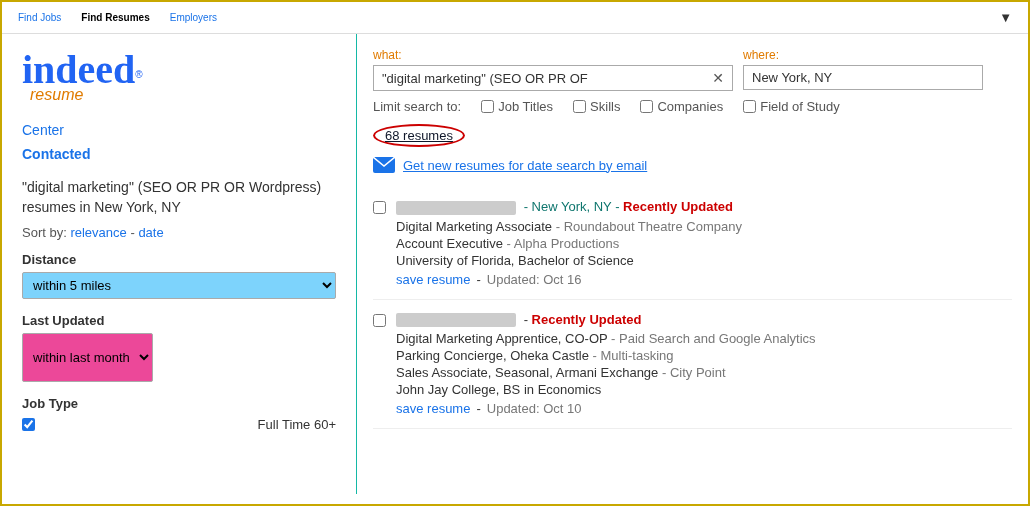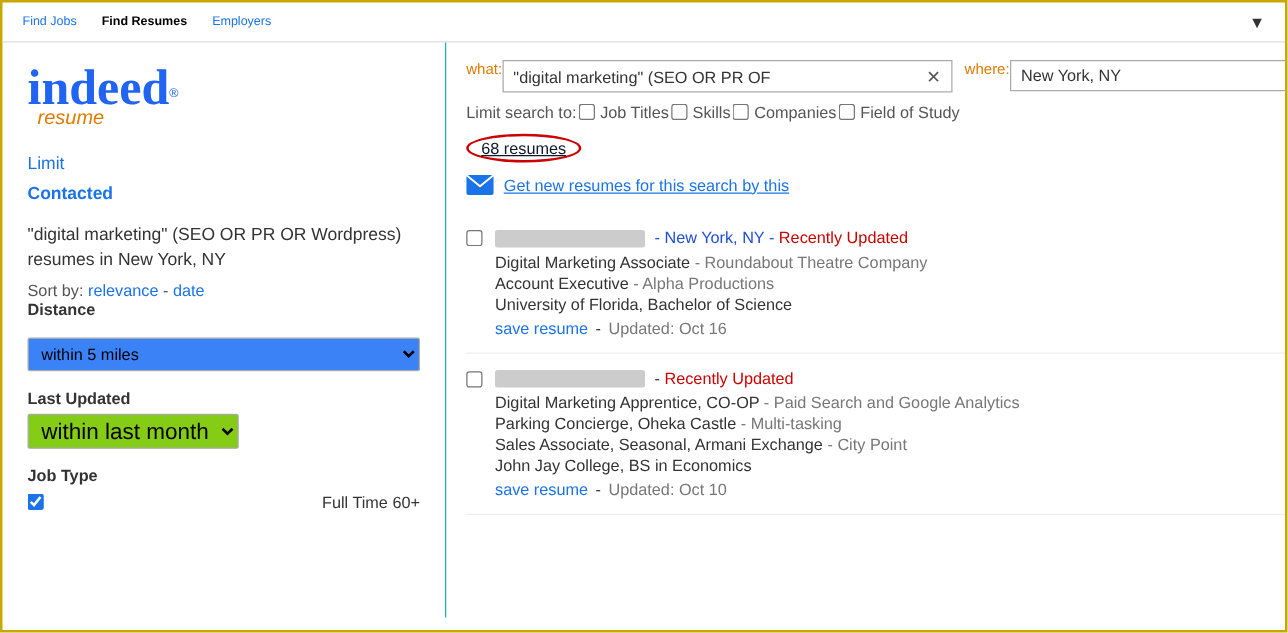--- a/index.html
+++ b/index.html
@@ -16,66 +16,66 @@
 
     
     .sidebar { width: 355px; min-width: 355px; padding: 16px 20px; border-right: 1px solid #14b8a6; }
     .logo-tm { font-size: 10px; vertical-align: super; color: #2164f3; }
 
     .sidebar-link { color: #1a73e8; text-decoration: none; display: block; margin-bottom: 8px; font-size: 14px; }
     .sidebar-link.active { font-weight: bold; }
 
     .search-desc { margin: 16px 0 8px; font-size: 14px; color: #333; line-height: 1.4; }
 
-    .sort-row { font-size: 13px; color: #555; }
+    .sort-row { font-size: 13px; color: #555; margin-bottom: 12px; }
     .sort-row a { color: #1a73e8; text-decoration: none; }
 
     .filter-section { margin-bottom: 14px; }
     .filter-label { font-size: 13px; font-weight: bold; color: #333; margin-bottom: 5px; }
-    .filter-select { width: 100%; padding: 4px 6px; font-size: 13px; border: 1px solid #aaa; background: #3b82f6; border-radius: 2px; margin-top: 10px; }
+    .filter-select { width: 100%; padding: 4px 6px; font-size: 13px; border: 1px solid #aaa; background: #7dd3fc; border-radius: 2px; }
 
     .last-updated-row { display: flex; align-items: center; gap: 6px; font-size: 13px; }
-    .last-updated-select { padding: 2px 6px; font-size: 18px; border: 1px solid #aaa; background: #84cc16; border-radius: 2px; }
+    .last-updated-select { padding: 15px 6px; font-size: 13px; border: 1px solid #aaa; background: #ec4899; border-radius: 2px; }
 
     .checkbox-row { display: flex; align-items: center; gap: 6px; font-size: 13px; margin-top: 6px; justify-content: space-between; }
     .checkbox-row input[type=checkbox] { accent-color: #1a73e8; }
 
     
     .content { flex: 1; padding: 14px 16px; }
 
     .search-controls { margin-bottom: 10px; }
     .search-row { display: flex; gap: 10px; align-items: flex-start; margin-bottom: 8px; }
-    .search-group { display: flex; flex-direction: row; }
+    .search-group { display: flex; flex-direction: column; }
     .search-label { font-size: 12px; color: #e07b00; margin-bottom: 3px; }
 
     .what-input-wrap { display: flex; align-items: center; border: 1px solid #aaa; background: #fff; padding: 4px 8px; width: 360px; }
     .what-input-text { flex: 1; font-size: 13px; color: #333; white-space: nowrap; overflow: hidden; text-overflow: ellipsis; }
     .clear-btn { color: #555; cursor: pointer; font-size: 14px; margin-left: 6px; }
 
     .where-input-wrap { display: flex; align-items: center; border: 1px solid #aaa; background: #fff; padding: 4px 8px; width: 240px; }
     .where-input-text { flex: 1; font-size: 13px; color: #333; }
 
-    .limit-row { display: flex; align-items: flex-start; gap: 2px; font-size: 13px; color: #555; flex-wrap: wrap; }
+    .limit-row { display: flex; align-items: flex-start; gap: 20px; font-size: 13px; color: #555; flex-wrap: wrap; }
     .limit-row label { display: flex; align-items: center; gap: 4px; cursor: pointer; }
     .limit-row input[type=checkbox] { margin: 0; }
 
     .result-count-wrap { margin-bottom: 10px; }
     .result-count { display: inline-block; border: 2px solid #cc0000; border-radius: 50%; padding: 2px 10px; color: #0f172a; text-decoration: underline; font-size: 13px; cursor: pointer; }
 
     .email-alert { display: flex; align-items: center; gap: 8px; margin-bottom: 14px; color: #1a73e8; text-decoration: none; font-size: 13px; cursor: pointer; }
 
     .resume-list { display: flex; flex-direction: column; gap: 0; }
     .resume-item { display: flex; gap: 10px; padding: 12px 0; border-bottom: 1px solid #eee; align-items: flex-start; }
     .resume-check { margin-top: 2px; }
 
     .resume-content { flex: 1; }
     .resume-name-row { margin-bottom: 4px; }
     .resume-name-blur { display: inline-block; background: #ccc; color: transparent; border-radius: 2px; height: 14px; width: 120px; margin-right: 4px; vertical-align: middle; }
-    .resume-location { font-size: 13px; color: #1d4ed8; margin-top: 16px; }
-    .recently-updated { color: #cc0000; font-weight: normal; font-size: 13px; margin-top: 32px; }
+    .resume-location { font-size: 13px; color: #0f766e; margin-top: 16px; }
+    .recently-updated { color: #cc0000; font-weight: bold; font-size: 13px; margin-top: 32px; }
 
     .resume-line { font-size: 13px; color: #333; margin-bottom: 2px; }
     .resume-line .company { color: #777; }
     .resume-line .separator { color: #777; }
 
     .resume-actions { display: flex; align-items: center; gap: 6px; margin-top: 4px; }
     .save-link { color: #1a73e8; text-decoration: none; font-size: 13px; cursor: pointer; }
     .updated-text { color: #777; font-size: 13px; }
 
     
@@ -99,21 +99,21 @@
 
   <div class="sidebar">
 
     <div class="indeed-logo-wrap">
       <div>
         <span class="indeed-text">indeed</span><sup class="logo-tm">®</sup>
       </div>
       <span class="resume-text">resume</span>
     </div>
 
-    <a class="sidebar-link">Limit</a>
+    <a class="sidebar-link">Center</a>
     <a class="sidebar-link active">Contacted</a>
 
     <div class="search-desc">"digital marketing" (SEO OR PR OR Wordpress) resumes in New York, NY</div>
 
     <div class="sort-row">
       <span>Sort by:</span>
       <a>relevance</a>
       <span> - </span>
       <a>date</a>
     </div>
@@ -184,21 +184,21 @@
 
     <div class="result-count-wrap">
       <span class="result-count">68 resumes</span>
     </div>
 
     <div class="email-alert">
       <svg class="envelope-svg" width="22" height="16" viewBox="0 0 22 16">
         <rect x="0" y="0" width="22" height="16" rx="2" fill="#1a73e8"></rect>
         <polyline points="0,0 11,9 22,0" fill="none" stroke="#fff" stroke-width="1.5"></polyline>
       </svg>
-      <span style="color:#1a73e8;text-decoration:underline;">Get new resumes for this search by this</span>
+      <span style="color:#1a73e8;text-decoration:underline;">Get new resumes for date search by email</span>
     </div>
 
     <div class="resume-list">
 
       <div class="resume-item">
         <input type="checkbox" class="resume-check" style="">
         <div class="resume-content">
           <div class="resume-name-row">
             <span class="resume-name-blur">&nbsp;</span>
             <span class="resume-location"> - New York, NY - </span>

